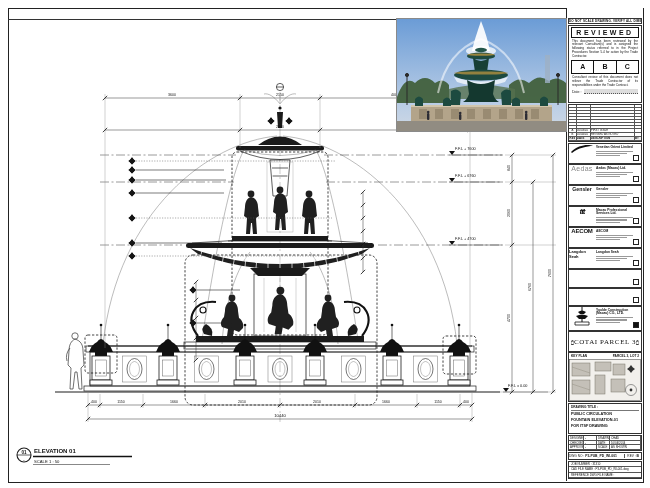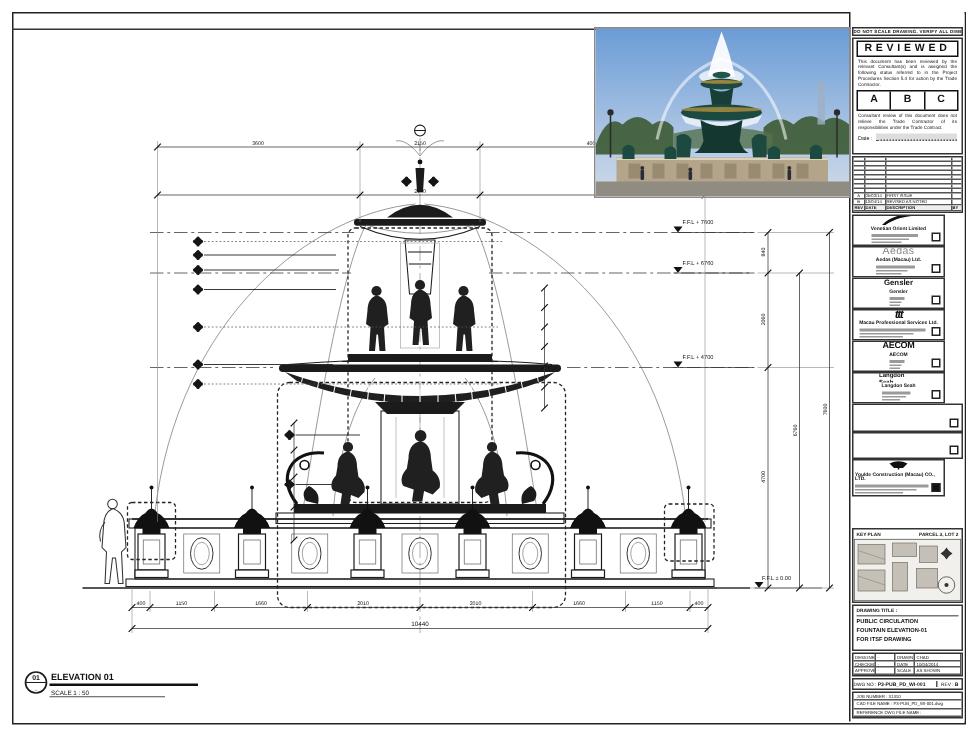--- a/index.html
+++ b/index.html
@@ -43,22 +43,22 @@
   .rv-date{margin:2px 3px 0 3px;font-size:3.6px;display:flex;align-items:flex-end;}
   .dotline{flex:1;border-bottom:1px dotted #555;margin-left:2px;height:4px;background:#ddd;}
   .rev-table{top:96px;height:38px;display:flex;flex-direction:column;}
   .rv-row{flex:1;display:flex;border-bottom:0.5px solid #555;font-size:2.8px;line-height:3.1px;}
   .rv-row span{border-right:0.5px solid #555;overflow:hidden;white-space:nowrap;}
   .rv-row span:nth-child(1){width:7px;text-align:center;}
   .rv-row span:nth-child(2){width:13px;}
   .rv-row span:nth-child(3){flex:1;}
   .rv-row span:nth-child(4){width:6px;border-right:none;}
   .rv-row.hd{background:#eee;font-weight:bold;}
-  .cons{display:flex;align-items:center;position:absolute;left:1px;width:62px;box-sizing:border-box;
-        border:0.7px solid #333;background:#fff;flex-direction:column;}
+  .cons{display:flex;align-items:flex-start;position:absolute;left:1px;width:74px;box-sizing:border-box;
+        border:0.7px solid #333;background:#fff;}
   .cons .logo{width:26px;display:flex;align-items:center;justify-content:center;overflow:hidden;}
   .cons .info{flex:1;padding:1.5px 1px 1px 1px;position:relative;}
   .nm{font-size:3.3px;font-weight:bold;line-height:1.1;}
   .addr{margin-top:1.5px;}
   .addr i{display:block;height:1.2px;background:#9a9a9a;margin:1px 2px 0 0;}
   .addr i:nth-child(1){width:85%;}
   .addr i:nth-child(2){width:70%;}
   .addr i:nth-child(3){width:55%;}
   .cbx{position:absolute;right:2px;bottom:2px;width:4px;height:4px;border:0.7px solid #222;}
   .cbx.solid{background:#111;}
@@ -650,20 +650,33 @@
           <div class="nm">Youlde Construction (Macau) CO., LTD.</div>
         <div class="addr">
             <i></i>
             <i></i>
             <i></i>
           </div>
         </div>
       <span class="cbx solid"></span>
     </div>
 
+    <div class="blk banner">
+      <svg width="8" height="16" viewBox="0 0 8 16">
+        <path d="M0,6 Q4,0 8,6 Z" fill="#111"></path>
+          <rect x="1.5" y="6" width="5" height="8" fill="none" stroke="#111" stroke-width="0.8"></rect>
+          <rect x="0.5" y="14" width="7" height="2" fill="#111"></rect>
+      </svg>
+      <span class="pname">COTAI PARCEL 3</span>
+      <svg width="8" height="16" viewBox="0 0 8 16">
+        <path d="M0,6 Q4,0 8,6 Z" fill="#111"></path>
+          <rect x="1.5" y="6" width="5" height="8" fill="none" stroke="#111" stroke-width="0.8"></rect>
+          <rect x="0.5" y="14" width="7" height="2" fill="#111"></rect>
+      </svg>
+    </div>
 
     <div class="blk keyplan">
       <div class="kp-head">
         <span>KEY PLAN</span>
         <span>PARCEL 3, LOT 2</span>
       </div>
       <svg width="72" height="42" viewBox="0 0 72 42">
         <rect x="0.5" y="0.5" width="71" height="41" fill="#f2f0ec" stroke="#555" stroke-width="0.6"></rect>
         <g fill="#c4c0b8" stroke="#7a7568" stroke-width="0.5">
           <rect x="3" y="4" width="18" height="13"></rect>

